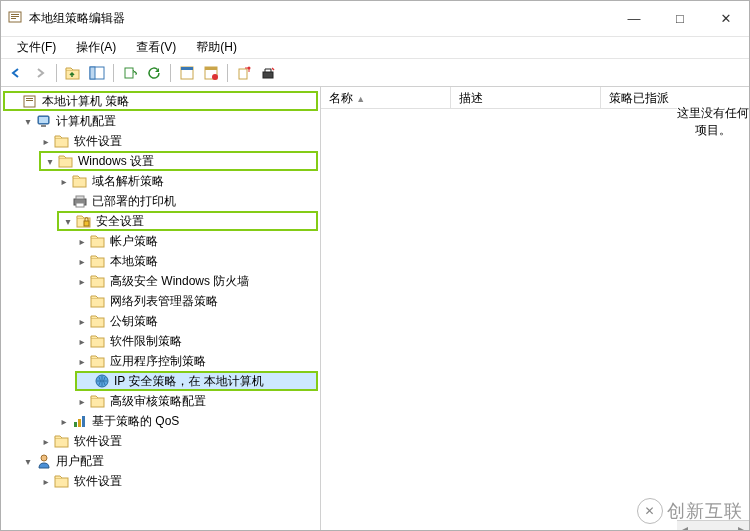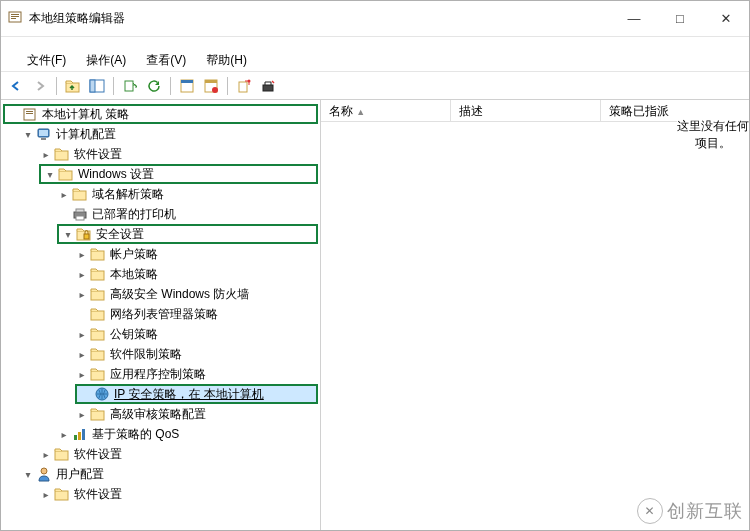--- a/index.html
+++ b/index.html
@@ -28,23 +28,22 @@
   .win-controls { display: flex; }
   .win-btn {
     width: 46px; height: 30px;
     display:flex; align-items:center; justify-content:center;
     font-size: 13px; color:#333;
   }
   
   .menubar {
     height: 22px;
     display:flex; align-items:center;
-    padding-left: 16px;
+    padding-left: 6px;
     border-bottom: 1px solid #e5e5e5;
-    margin-top: 13px;
   }
   .menubar .menu-item { padding: 2px 10px; }
   
   .toolbar {
     height: 28px;
     display:flex; align-items:center;
     padding-left:4px;
     border-bottom: 1px solid #d0d0d0;
     gap: 2px;
   }
@@ -111,24 +110,24 @@
   .expander {
     width:14px; height:14px;
     display:flex; align-items:center; justify-content:center;
     font-size:10px; color:#666; margin-right:1px;
     cursor:pointer;
   }
   .expander.empty { visibility:hidden; }
   .node-icon { width:16px; height:16px; margin-right:4px; display:flex;align-items:center;justify-content:center;}
   .node-label { }
   .highlight-red {
-    border:2px solid #15803d;
+    border:2px solid #84cc16;
     padding:0 2px;
   }
-  .selected { background:#cde8ff;text-decoration:underline; }
+  .selected { background:#cde8ff; }
   
   .folder-svg { width:16px;height:14px; }
   .watermark { position:absolute; right:6px; bottom:6px; font-size:18px; color:#999; font-weight:300; letter-spacing:1px; pointer-events:none; display:flex;align-items:center;gap:4px;}
   .watermark .logo { width:26px;height:26px;border:1px solid #bbb;border-radius:50%;display:flex;align-items:center;justify-content:center;color:#888;font-size:12px;}
 </style>
 </head>
 <body>
 
 <div class="titlebar">
   <span class="icon">

